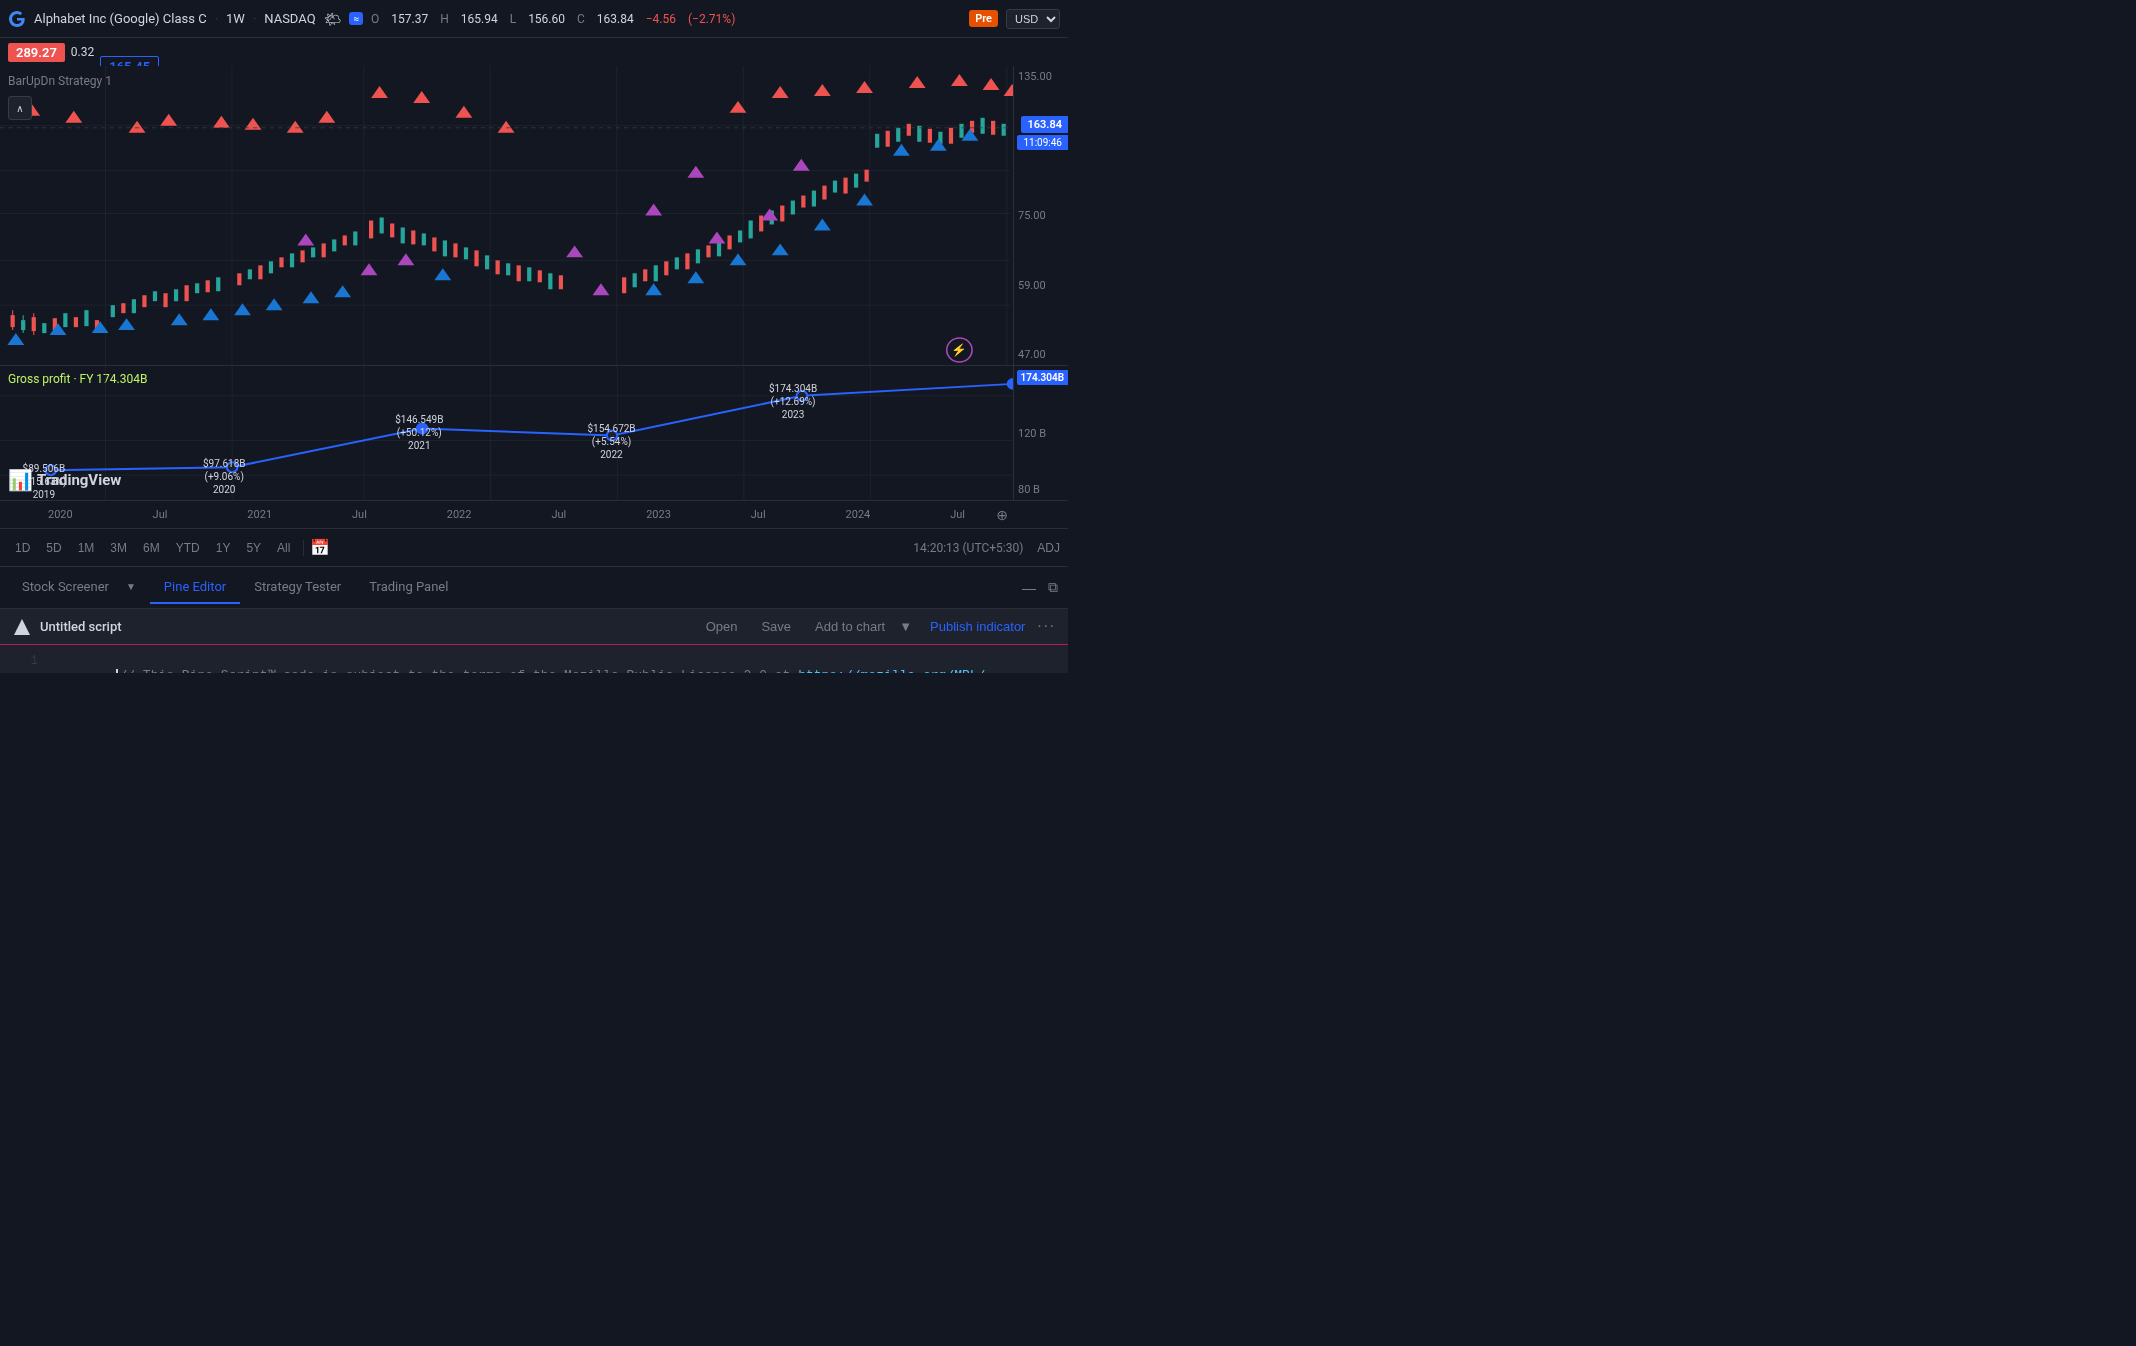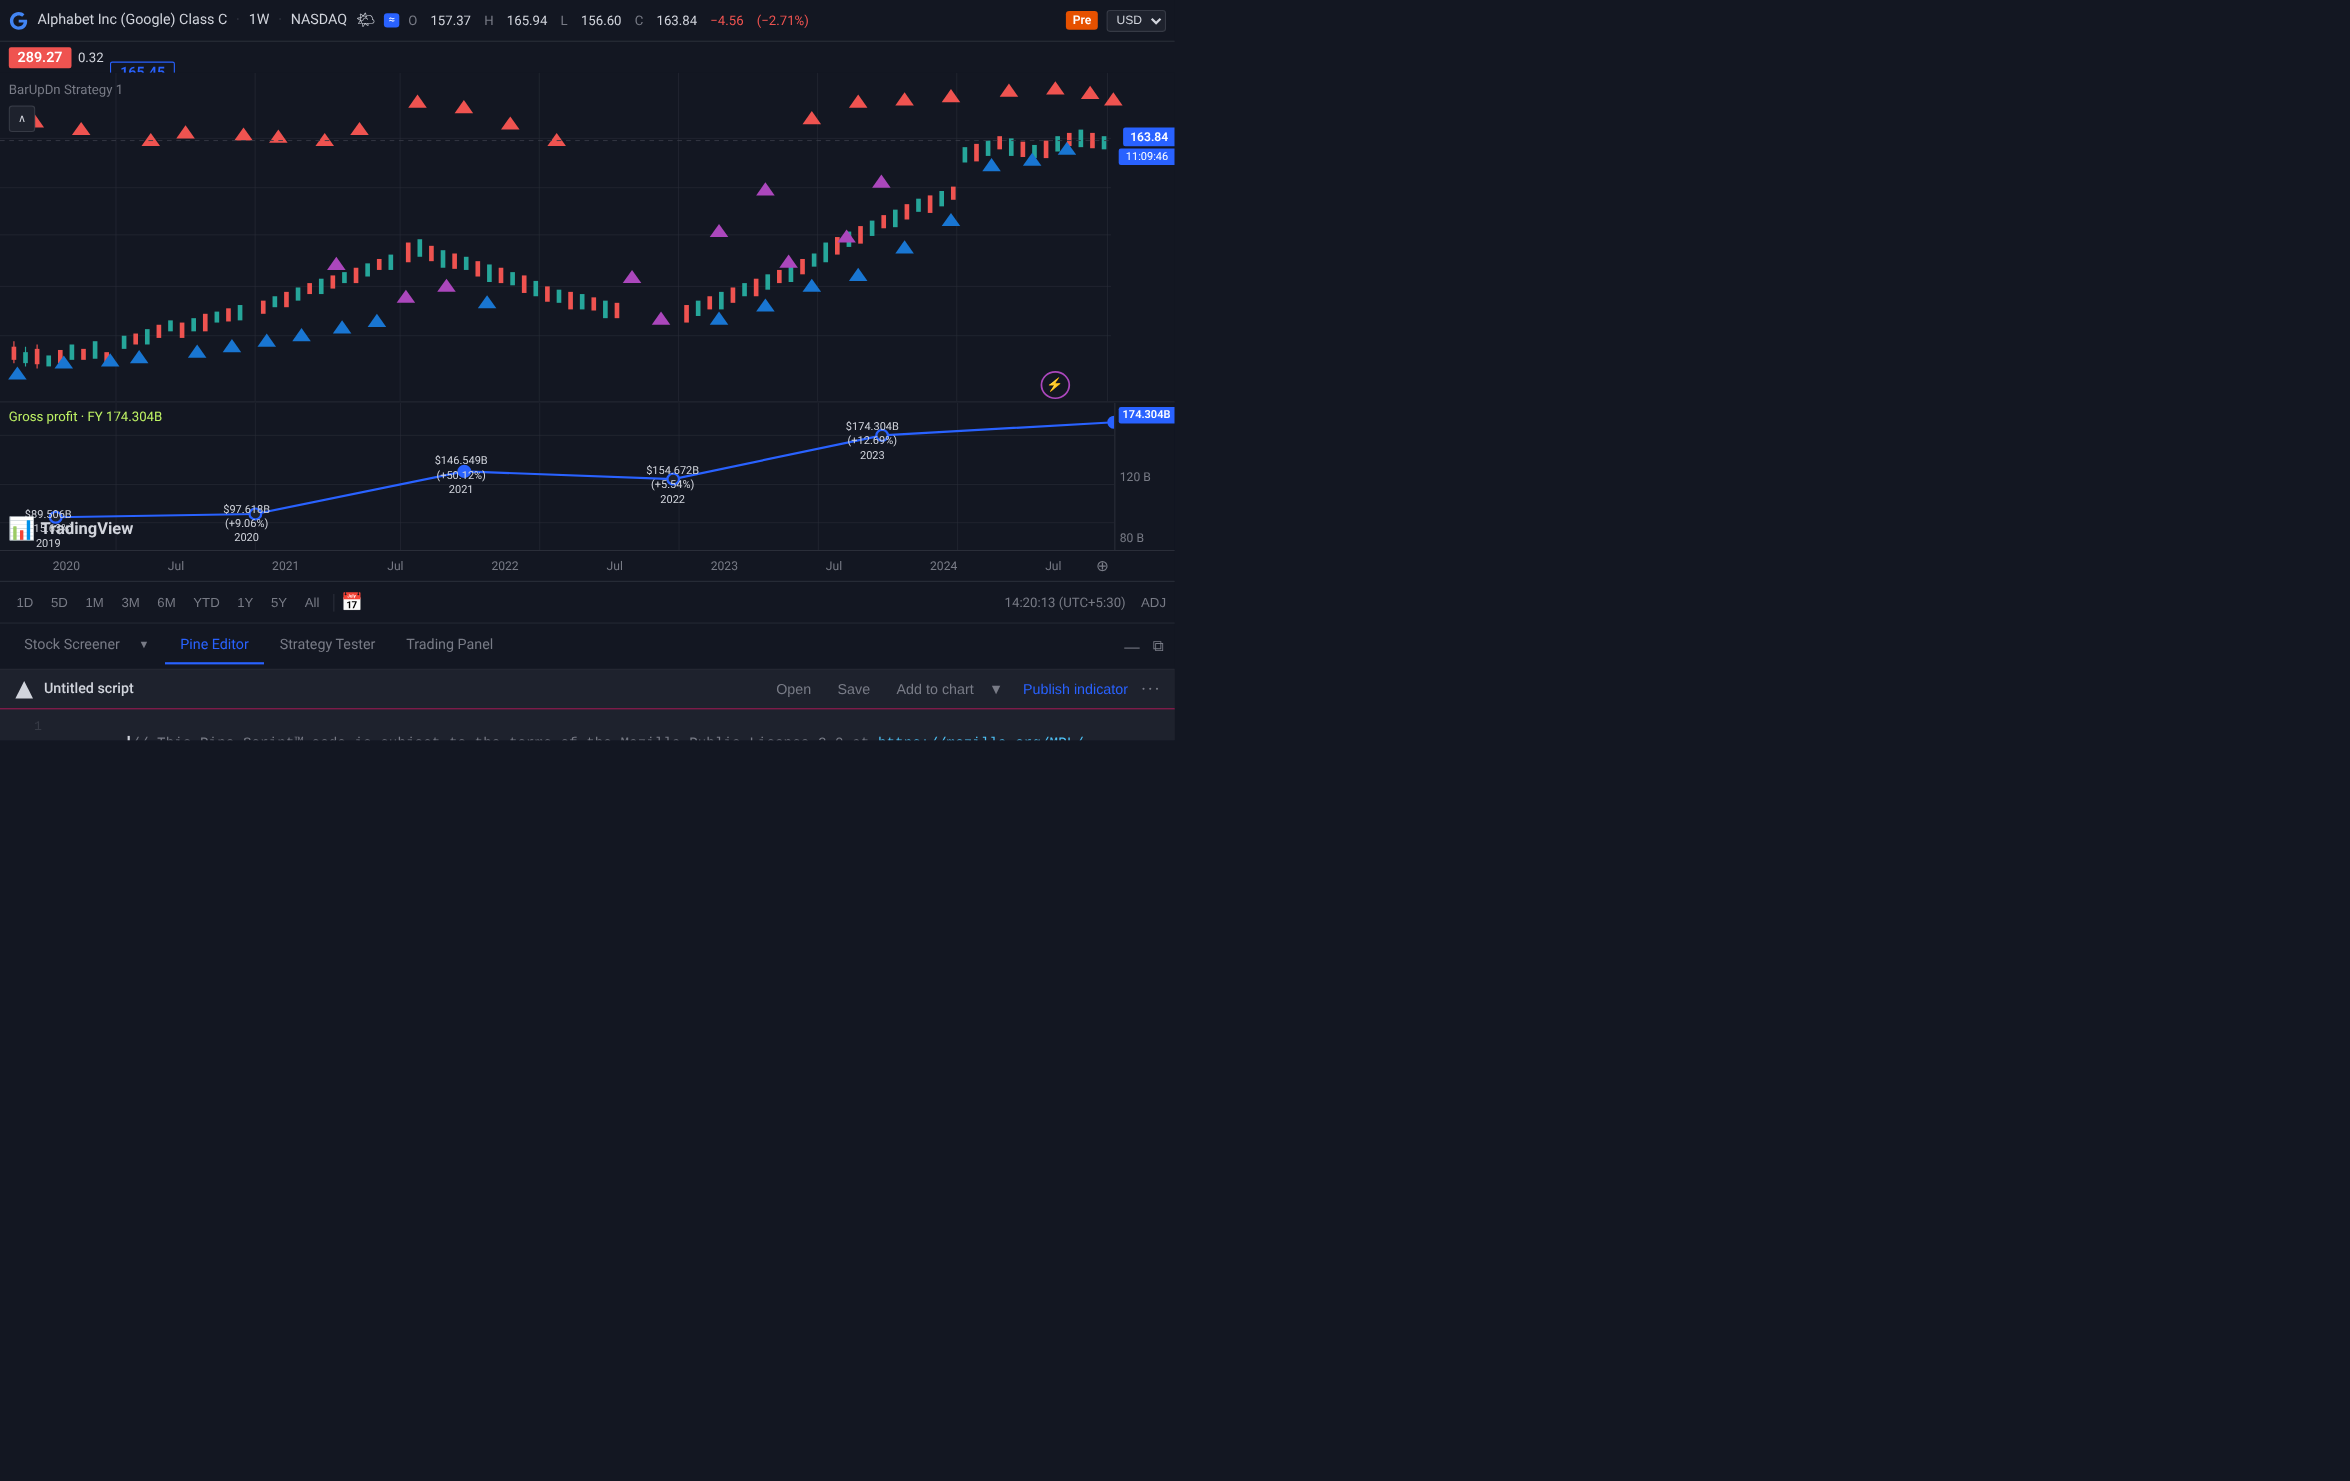--- a/index.html
+++ b/index.html
@@ -614,20 +614,27 @@
 
     <line x1="0" y1="62" x2="958" y2="62" stroke="#363a45" stroke-width="0.8" stroke-dasharray="4,4"></line>
 
     <circle cx="910" cy="285" r="12" fill="none" stroke="#ab47bc" stroke-width="1.5"></circle>
     <text x="910" y="289" fill="#ab47bc" font-size="12" text-anchor="middle">⚡</text>
   </svg>
 
   <div class="strategy-label">BarUpDn Strategy  1</div>
   <button class="collapse-btn">∧</button>
 
+  <div class="y-axis">
+    <span>135.00</span>
+    <span>95.00</span>
+    <span>75.00</span>
+    <span>59.00</span>
+    <span>47.00</span>
+  </div>
 
   <div style="position:absolute; right:0; top:50px; display:flex; flex-direction:column; align-items:flex-end;">
     <div style="background:#2962ff; color:white; padding:2px 6px; font-size:11px; font-weight:600; border-radius:2px 0 0 2px; margin-bottom:2px;">163.84</div>
     <div style="background:#2962ff; color:white; padding:2px 6px; font-size:10px; border-radius:2px 0 0 2px;">11:09:46</div>
   </div>
 </div>
 
 <div class="gross-profit-section">
   <div class="gp-label">
     <span>Gross profit · FY</span>&nbsp;<span>174.304B</span>

